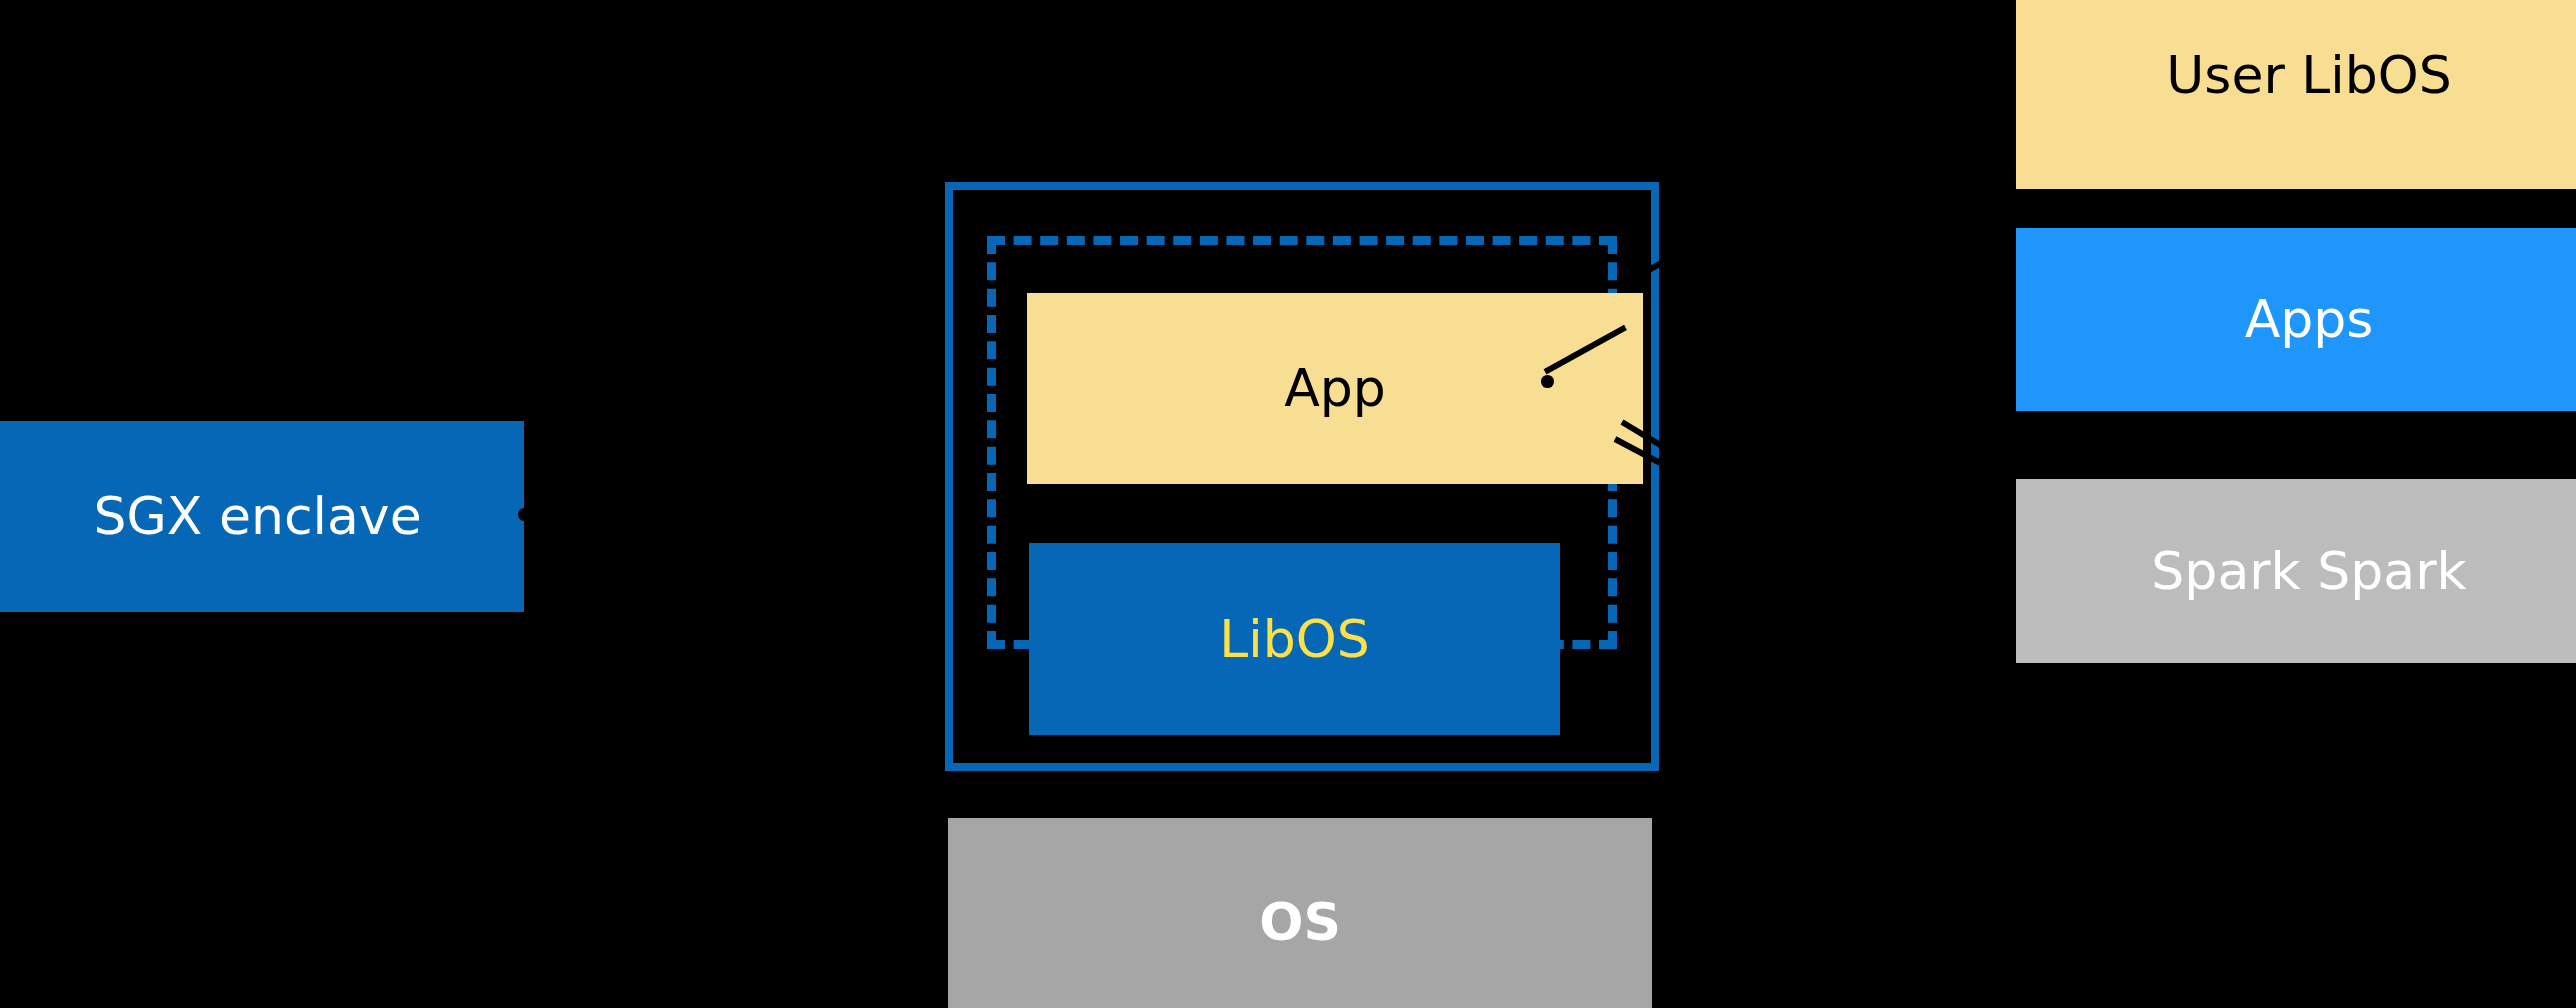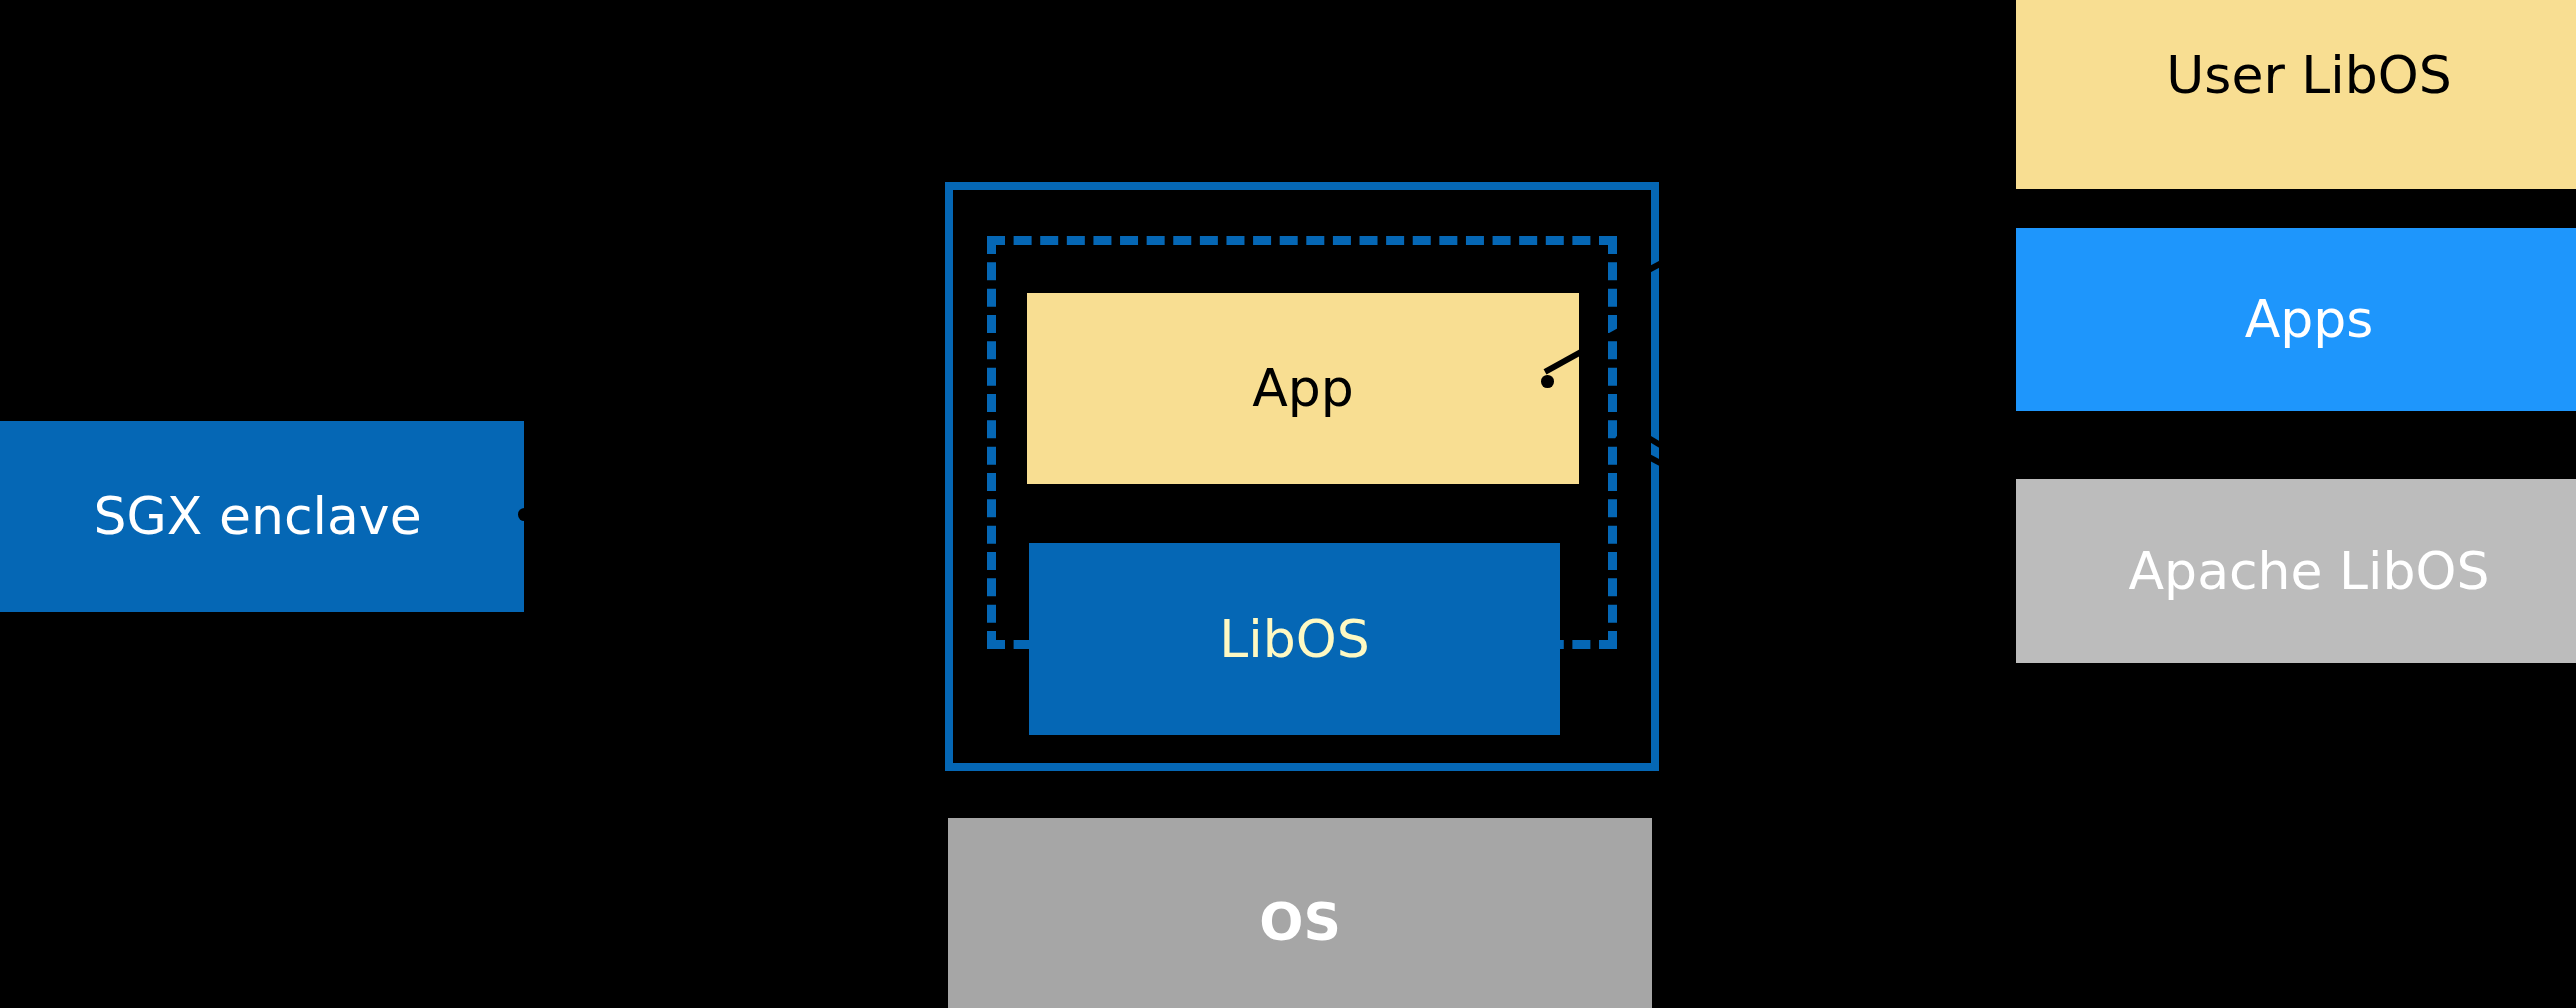--- a/index.html
+++ b/index.html
@@ -60,34 +60,34 @@
     width: 630px;
     height: 413px;
     border: 9.2px dashed #0567B5;
     box-sizing: border-box;
     background: transparent;
   }
 
   .app-box {
     left: 1027px;
     top: 293px;
-    width: 552px;
+    width: 616px;
     height: 191px;
     background: #F8DE92;
     color: #000000;
     font-size: 52px;
   }
 
   .libos-box {
     left: 1029px;
     top: 543px;
     width: 531px;
     height: 192px;
     background: #0567B5;
-    color: #fef9c3;
+    color: #fde047;
     font-size: 52px;
   }
 
   .os-box {
     left: 948px;
     top: 818px;
     width: 704px;
     height: 209px;
     background: #A6A6A6;
     color: #FFFFFF;
@@ -179,17 +179,17 @@
 
   <div class="box user-apps-box">
     <span>User LibOS</span>
   </div>
 
   <div class="box bigdl-box">
     <span>Apps</span>
   </div>
 
   <div class="box spark-box">
-    <span>Apache LibOS</span>
+    <span>Spark Spark</span>
   </div>
 
 </div>
 
 
 </body></html>

